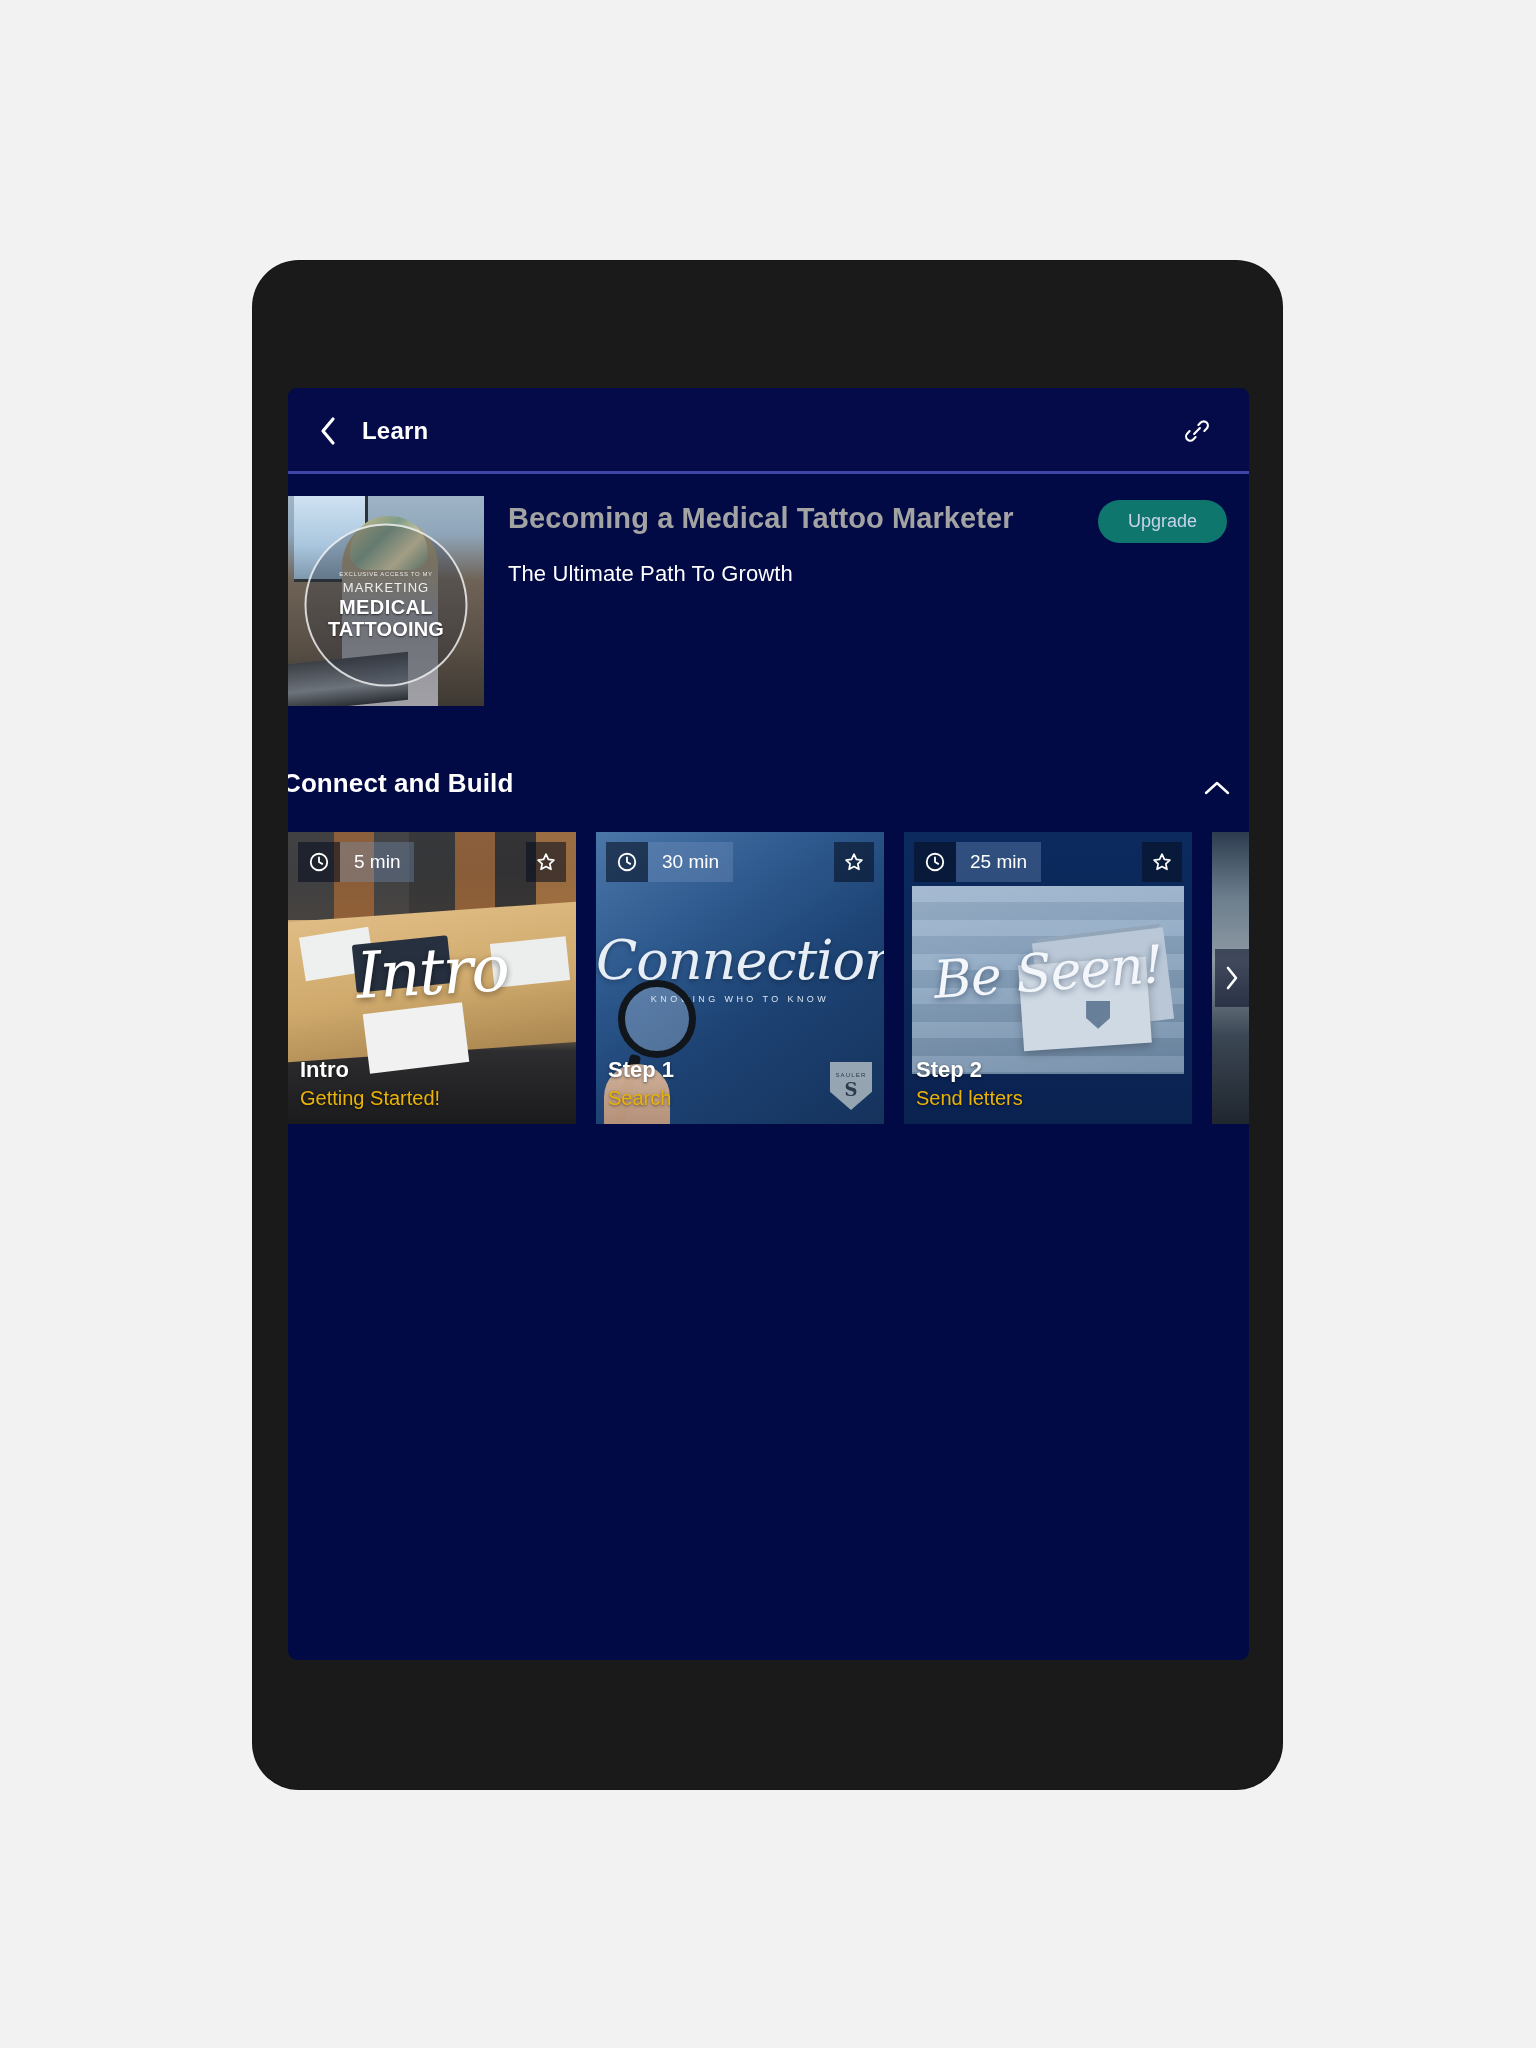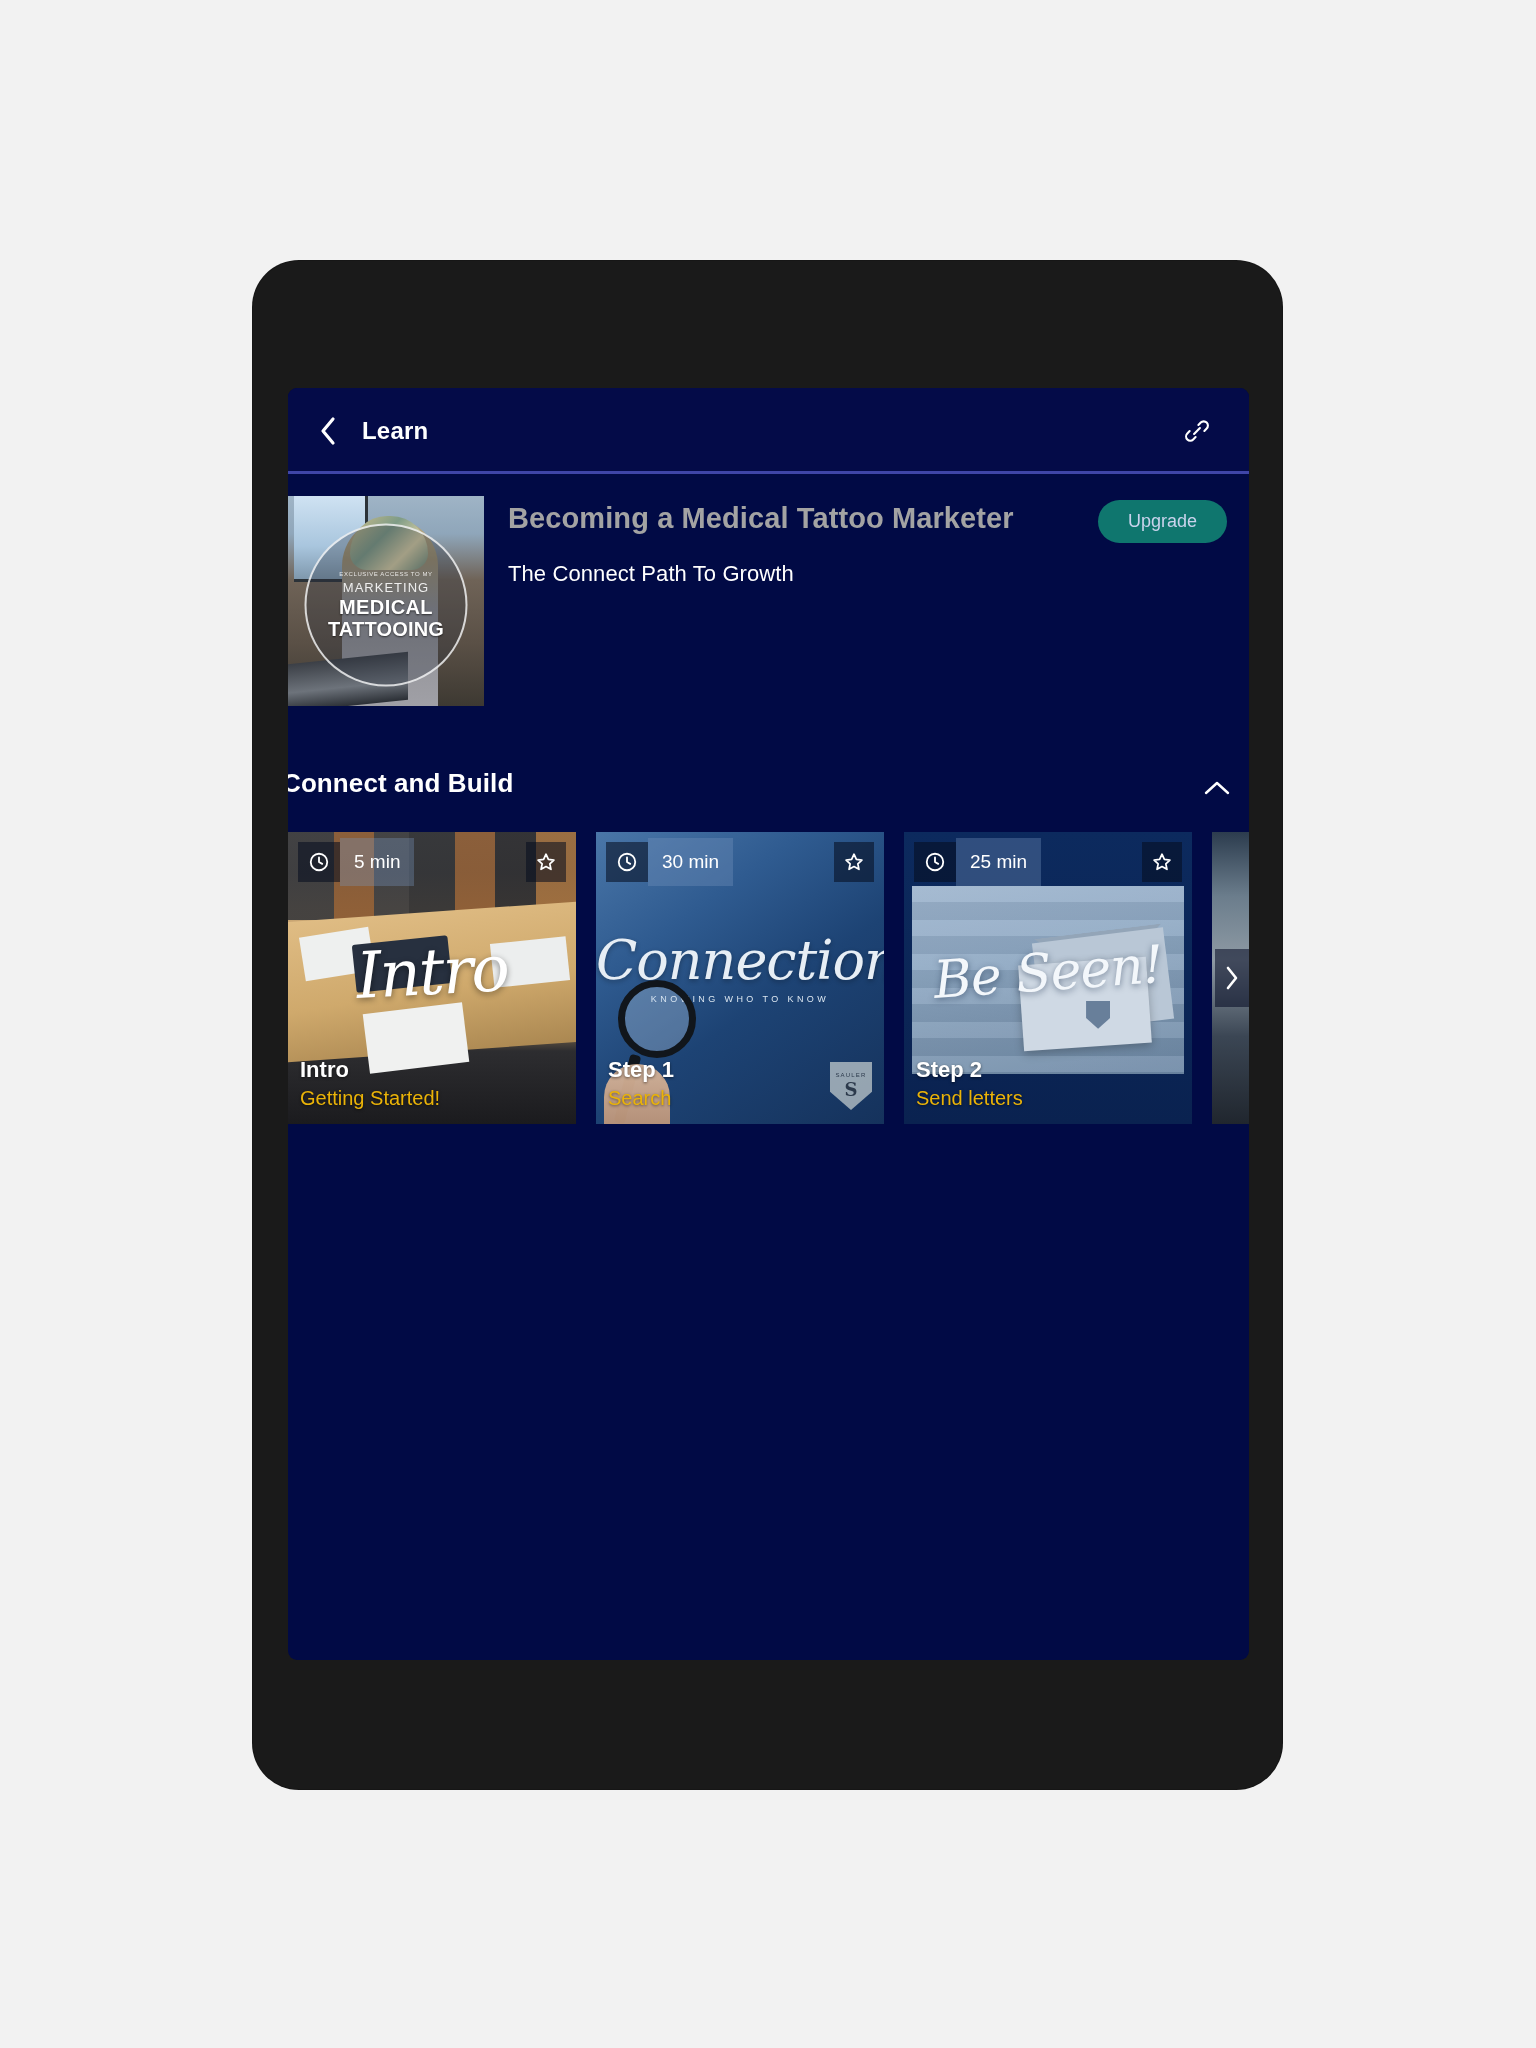--- a/index.html
+++ b/index.html
@@ -422,21 +422,21 @@
     display: flex;
     align-items: center;
     height: 40px;
   }
   .chip-clock {
     width: 42px; height: 40px;
     background: rgba(6,12,30,.56);
     display: flex; align-items: center; justify-content: center;
   }
   .chip-time {
-    height: 48px;
+    height: 40px;
     background: rgba(120,150,190,.34);
     color: #ffffff;
     font-size: 19px;
     display: flex; align-items: center;
     padding: 0 14px;
   }
   .star-btn {
     width: 40px; height: 40px;
     background: rgba(6,12,30,.56);
     display: flex; align-items: center; justify-content: center;
@@ -521,21 +521,21 @@
             <div class="thumb-medical">MEDICAL</div>
             <div class="thumb-tattooing">TATTOOING</div>
           </div>
         </div>
 
         <div class="course-info">
           <div class="course-title-row">
             <h1 class="course-title">Becoming a Medical Tattoo Marketer</h1>
             <button class="upgrade-btn">Upgrade</button>
           </div>
-          <div class="course-subtitle">The Connect Path To Growth</div>
+          <div class="course-subtitle">The Ultimate Path To Growth</div>
         </div>
       </div>
 
       <div class="section-head">
         <span class="section-title">Connect and Build</span>
         <div class="collapse-btn">
           <svg width="26" height="16" viewBox="0 0 26 16" fill="none">
             <path d="M2 13 L13 3 L24 13" stroke="#ffffff" stroke-width="2.4" stroke-linecap="round" stroke-linejoin="round"></path>
           </svg>
         </div>

